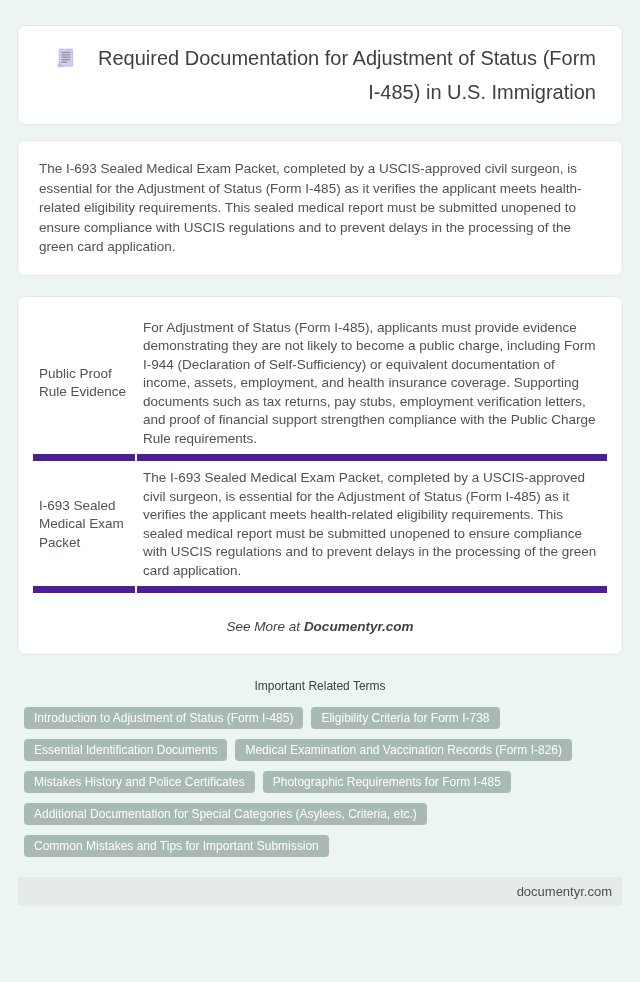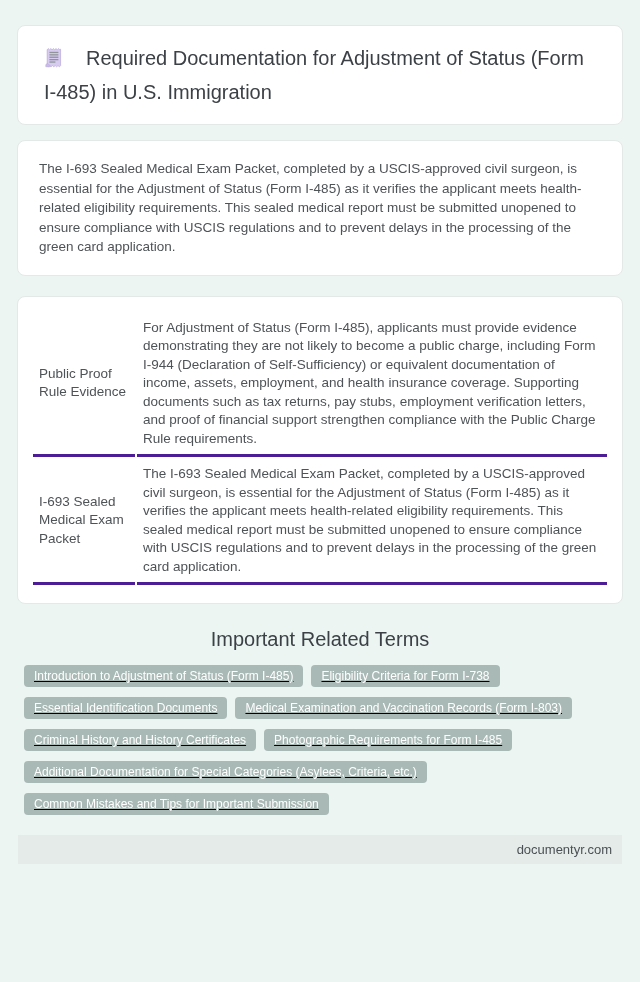--- a/index.html
+++ b/index.html
@@ -15,21 +15,21 @@
   .card {
     background: #ffffff;
     border: 1px solid #e3e9e6;
     border-radius: 8px;
     margin: 0 17px;
     box-sizing: border-box;
   }
   .header-card {
     margin-top: 25px;
     padding: 17px 26px;
-    text-align: left;
+    text-align: right;
   }
   .page-title {
     margin: 0;
     font-size: 20px;
     line-height: 30px;
     font-weight: 400;
     color: #3c4147;
   }
   .doc-icon {
     display: inline-block;
@@ -49,51 +49,50 @@
   .table-card {
     margin-top: 20px;
     padding: 14px 13px 16px;
   }
   table.defs {
     width: 100%;
     border-collapse: separate;
     border-spacing: 2px;
   }
   table.defs td {
-    border-bottom: 3px solid #4c1d95;
+    border-bottom: 7px solid #4c1d95;
     padding: 6px 6px;
     font-size: 13.5px;
     line-height: 18.5px;
     color: #4e5357;
     vertical-align: middle;
   }
   table.defs td.term {
     width: 90px;
   }
   .see-more {
     margin: 24px 0 4px;
     text-align: center;
     font-style: italic;
     font-size: 13.5px;
     color: #3e434a;
   }
   .see-more strong { font-weight: 700; }
   .related-heading {
     margin: 24px 0 14px;
     text-align: center;
-    font-size: 20px;
+    font-size: 12px;
     font-weight: 400;
     color: #3c4147;
   }
   .tags {
     margin: 0 24px;
     display: flex;
     flex-wrap: wrap;
     gap: 10px 8px;
-    text-decoration: underline;
   }
   .tag {
     background: #a9b9b6;
     color: #ffffff;
     font-size: 12px;
     line-height: 14px;
     padding: 4px 10px;
     border-radius: 4px;
     white-space: nowrap;
     cursor: pointer;
@@ -137,30 +136,31 @@
         <tr>
           <td class="term">Public Proof Rule Evidence</td>
           <td class="def">For Adjustment of Status (Form I-485), applicants must provide evidence demonstrating they are not likely to become a public charge, including Form I-944 (Declaration of Self-Sufficiency) or equivalent documentation of income, assets, employment, and health insurance coverage. Supporting documents such as tax returns, pay stubs, employment verification letters, and proof of financial support strengthen compliance with the Public Charge Rule requirements.</td>
         </tr>
         <tr>
           <td class="term">I-693 Sealed Medical Exam Packet</td>
           <td class="def">The I-693 Sealed Medical Exam Packet, completed by a USCIS-approved civil surgeon, is essential for the Adjustment of Status (Form I-485) as it verifies the applicant meets health-related eligibility requirements. This sealed medical report must be submitted unopened to ensure compliance with USCIS regulations and to prevent delays in the processing of the green card application.</td>
         </tr>
       </tbody>
     </table>
+    <p class="see-more"><span>See More at </span><strong>Documentyr.com</strong></p>
   </div>
 
   <h2 class="related-heading">Important Related Terms</h2>
 
   <div class="tags">
     <span class="tag">Introduction to Adjustment of Status (Form I-485)</span>
     <span class="tag">Eligibility Criteria for Form I-738</span>
     <span class="tag">Essential Identification Documents</span>
-    <span class="tag">Medical Examination and Vaccination Records (Form I-803)</span>
-    <span class="tag">Criminal History and History Certificates</span>
+    <span class="tag">Medical Examination and Vaccination Records (Form I-826)</span>
+    <span class="tag">Mistakes History and Police Certificates</span>
     <span class="tag">Photographic Requirements for Form I-485</span>
     <span class="tag">Additional Documentation for Special Categories (Asylees, Criteria, etc.)</span>
     <span class="tag">Common Mistakes and Tips for Important Submission</span>
   </div>
 
   <div class="footer">
     <span>documentyr.com</span>
   </div>
 
 </div>

